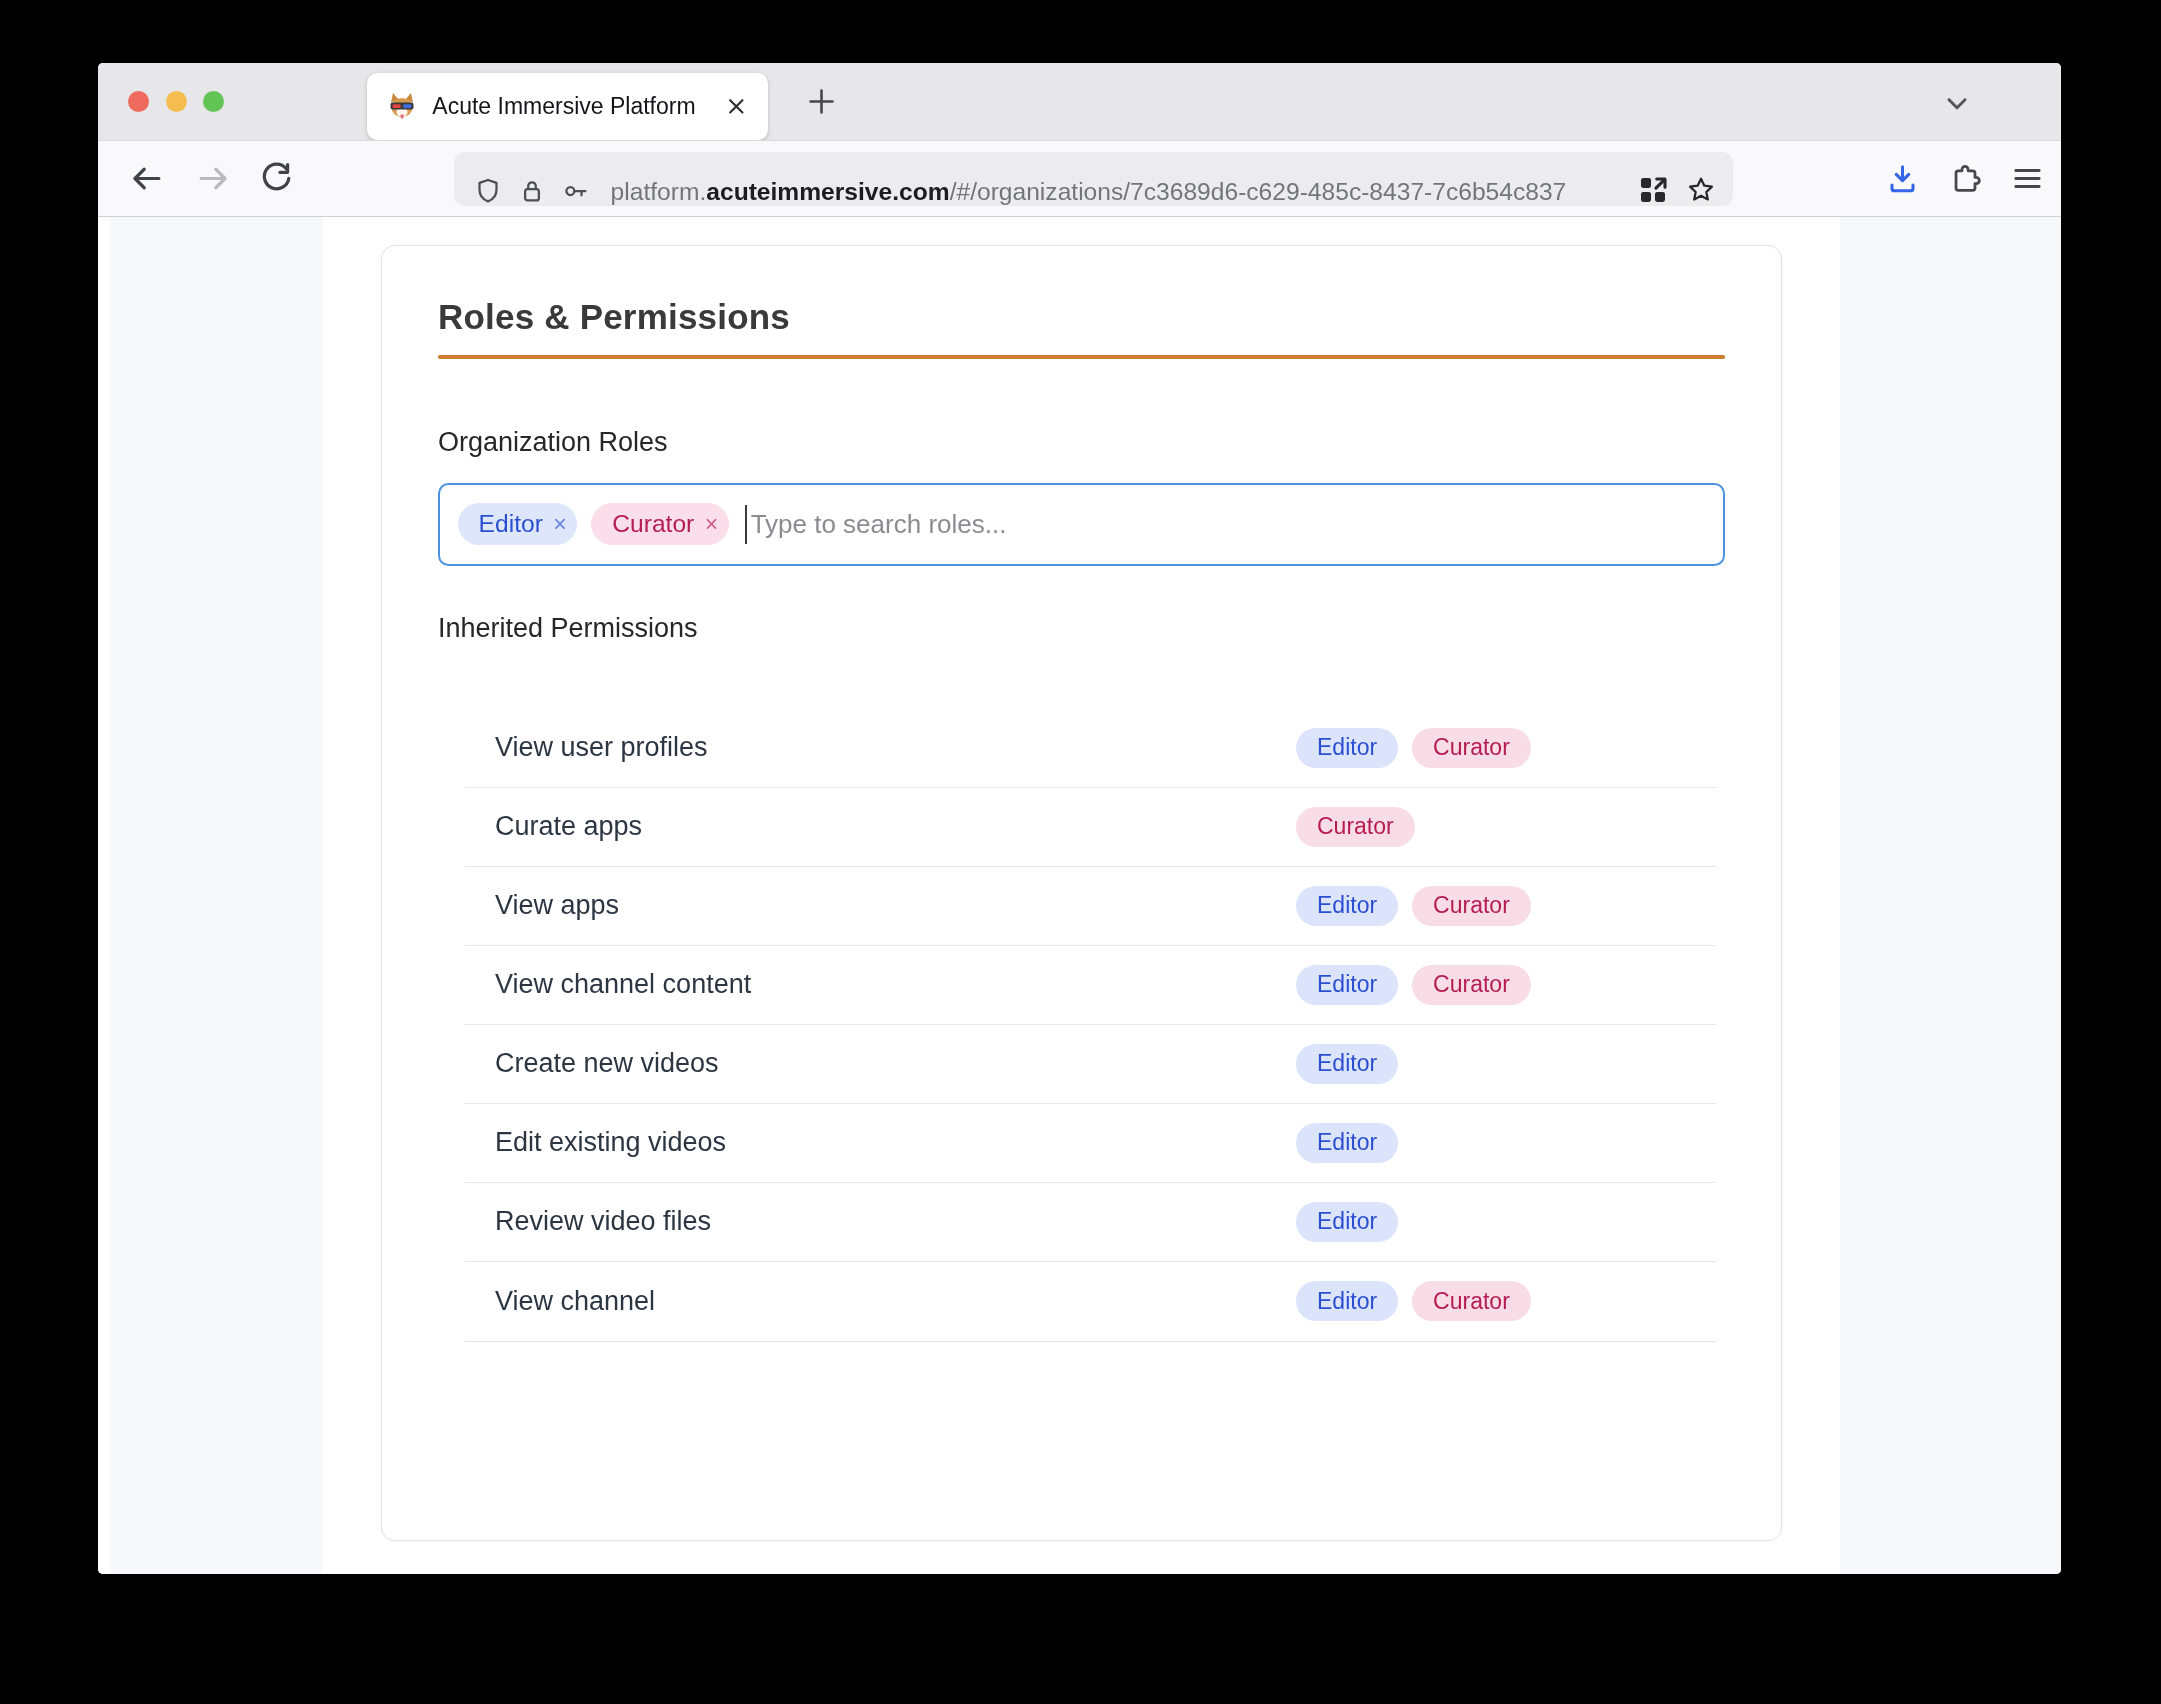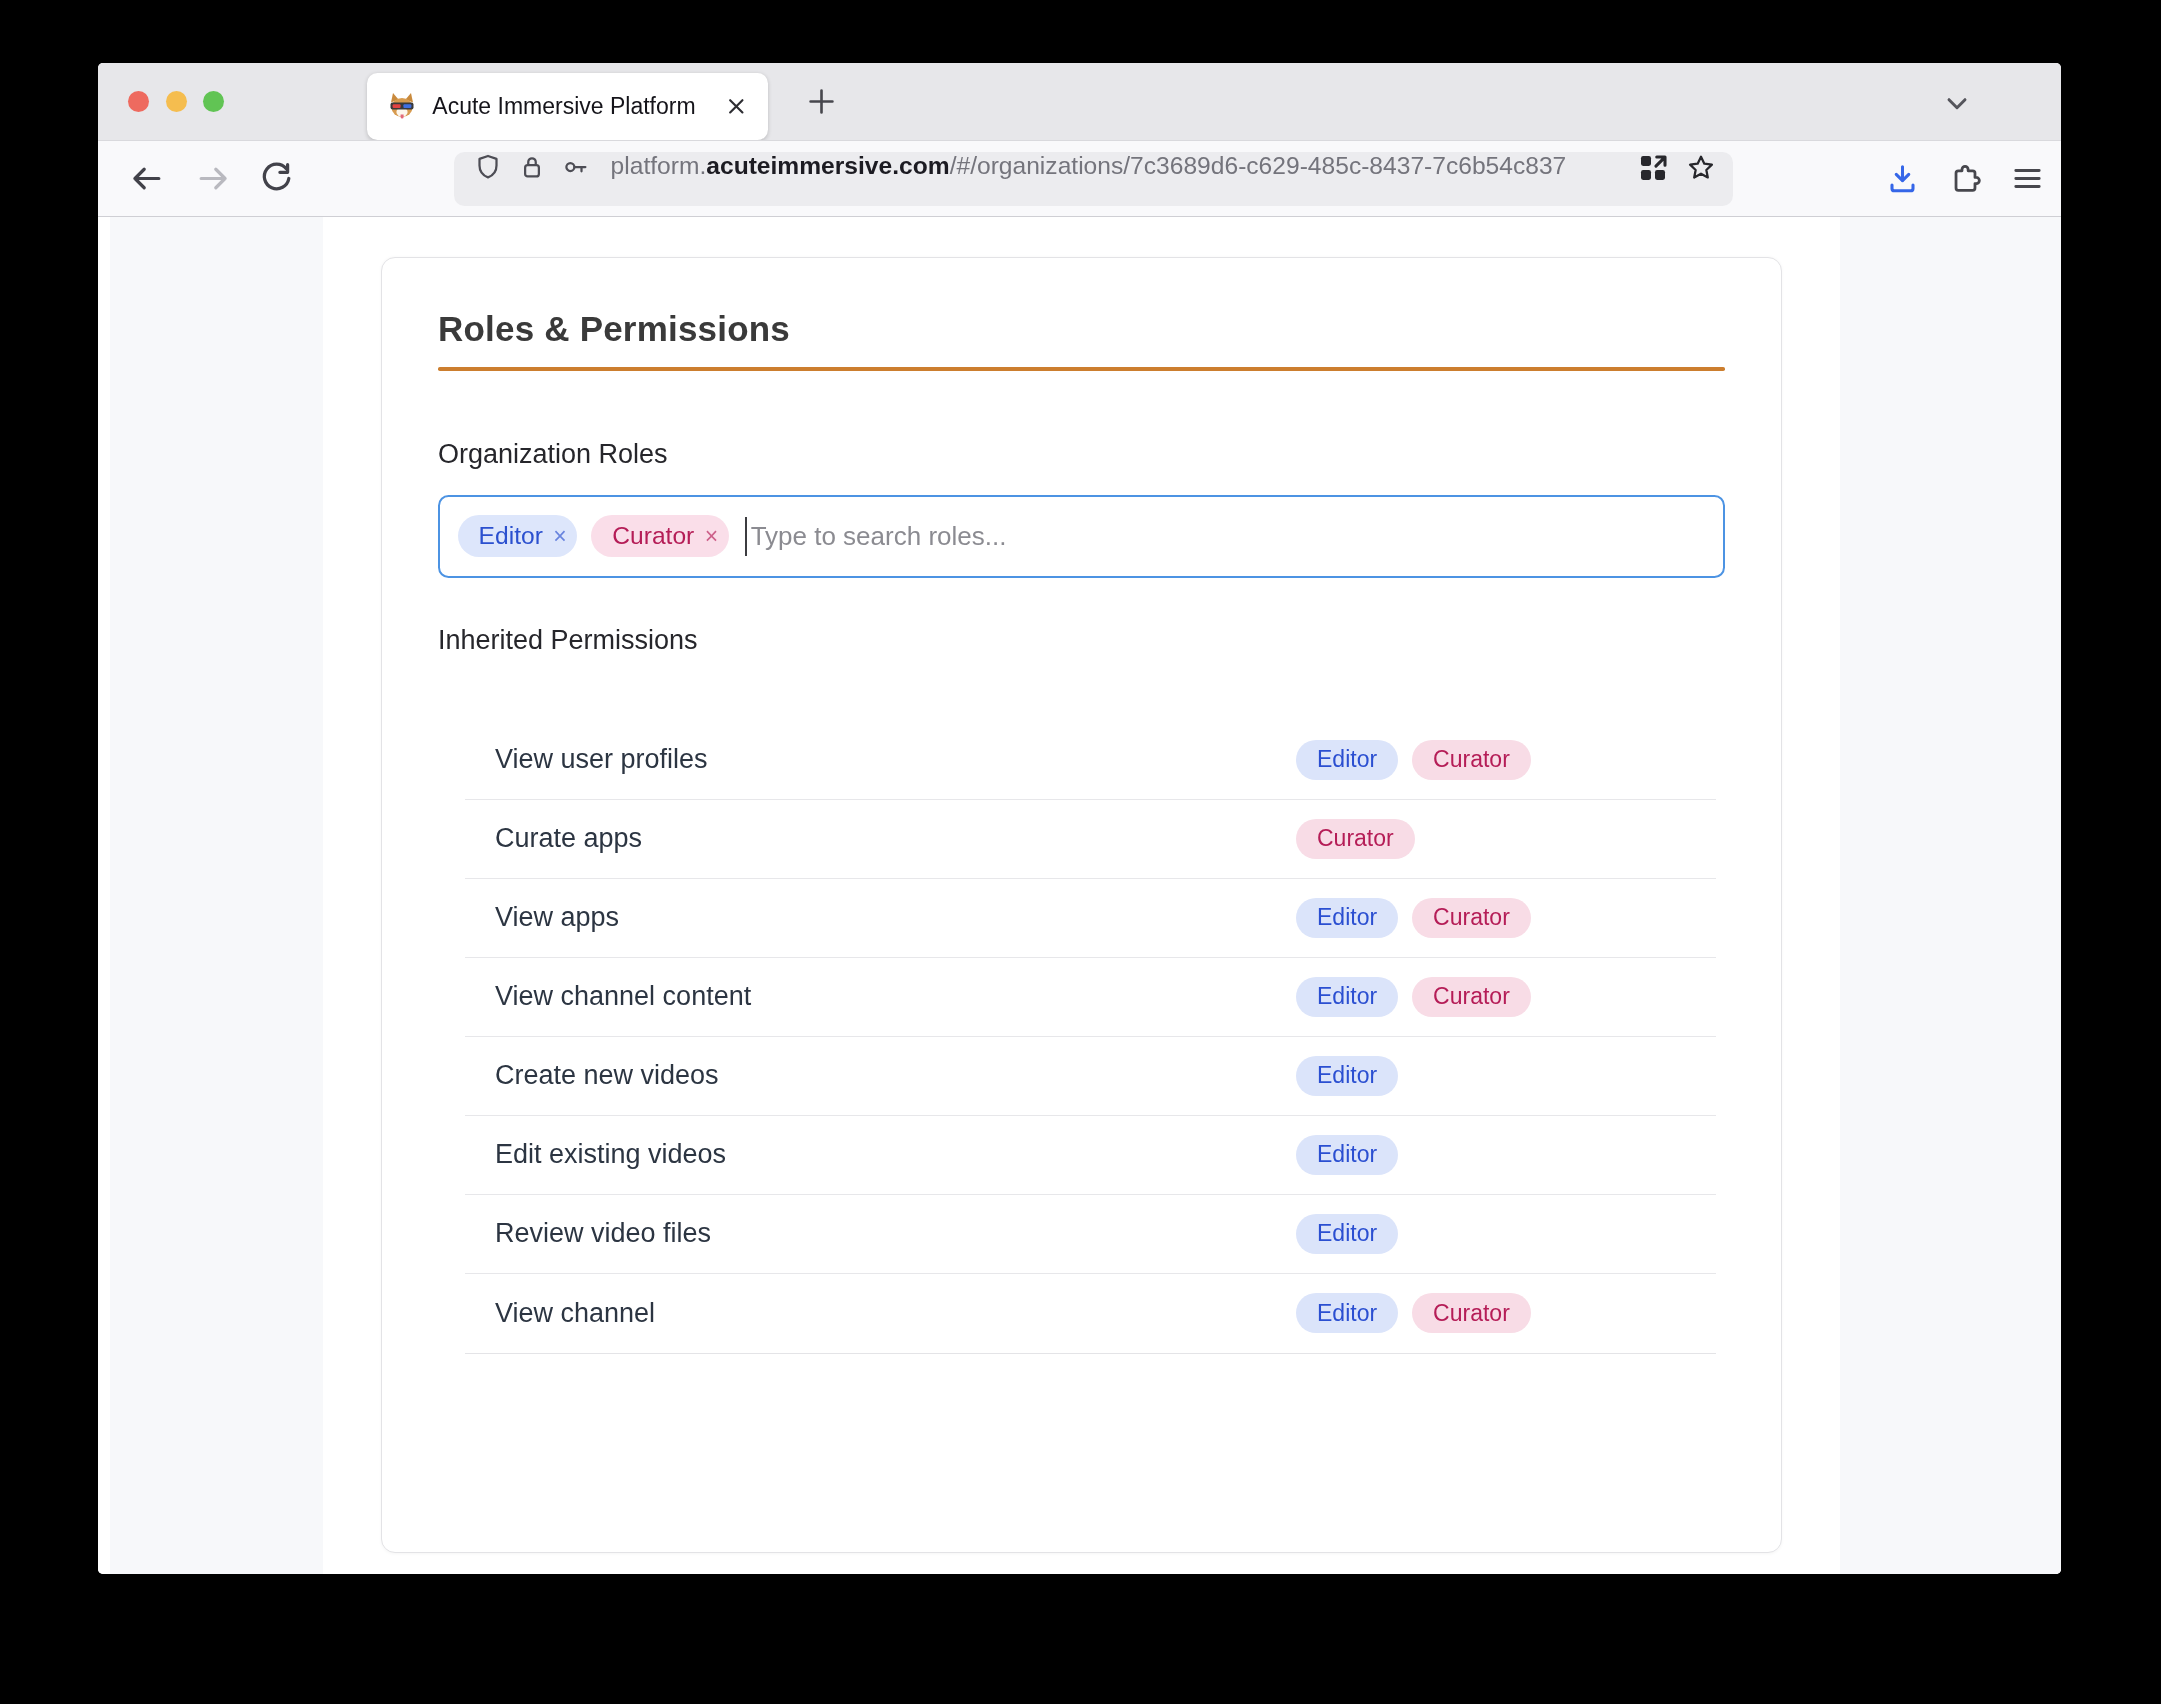--- a/index.html
+++ b/index.html
@@ -35,42 +35,42 @@
   .toolbar{
     position:relative;height:75px;background:#f9f9fb;
     border-top:0.9px solid #d9d9dd;border-bottom:0.9px solid #cfcfd4;box-sizing:content-box;
   }
   .navbtn{position:absolute;top:19.3px;width:37px;height:37px;color:#42424a;}
   .nav-back{left:30px;}
   .nav-forward{left:97px;color:#b9b9bf;}
   .nav-reload{left:160px;}
   .urlbar{
     position:absolute;left:356px;top:10.5px;width:1279px;height:54px;background:#ececef;
-    border-radius:10.5px;display:flex;align-items:flex-start;padding:0 16px 0 19.3px;box-sizing:border-box;
+    border-radius:10.5px;display:flex;align-items:flex-end;padding:0 16px 0 19.3px;box-sizing:border-box;
   }
   .ubicon{width:30px;height:30px;color:#4d4d55;flex:0 0 auto;margin-right:14px;}
   .url-text{
     flex:1;font-size:24.6px;white-space:nowrap;overflow:hidden;margin-left:5.3px;
     -webkit-mask-image:linear-gradient(90deg,#000 calc(100% - 61px),transparent);
     mask-image:linear-gradient(90deg,#000 calc(100% - 61px),transparent);
   }
   .u-gray{color:#74747c;}
   .u-dark{color:#1c1b22;font-weight:700;}
   .ubicon-r{width:32px;height:32px;color:#27272c;flex:0 0 auto;margin-left:16px;}
   .toolbtn{position:absolute;top:20px;width:35px;height:35px;color:#47474d;}
   .btn-download{left:1787px;color:#3566e8;}
   .btn-puzzle{left:1850px;}
   .btn-menu{left:1912px;}
   
   .content{position:relative;height:1358px;background:#fff;}
   .gutter{position:absolute;top:0;bottom:0;background:#f7f8fa;}
   .gutter-left{left:12.3px;width:213px;}
   .gutter-right{right:0;width:221px;}
   .card{
-    position:absolute;left:283px;top:40px;width:1401px;height:1296px;background:#fff;
+    position:absolute;left:283px;top:28px;width:1401px;height:1296px;background:#fff;
     border:1.8px solid #e3e3e6;border-radius:14px;box-sizing:border-box;
     padding:0 56px;box-shadow:0 0.9px 3.5px rgba(0,0,0,.04);
   }
   .page-title{margin:51px 0 0;font-size:35px;font-weight:700;color:#3a3a3a;letter-spacing:0.2px;}
   .orange-rule{margin-top:17.6px;height:4.4px;background:#cc7e2e;border-radius:1.8px;}
   .section-label{font-size:27px;color:#26262b;}
   .label-org{margin-top:68px;}
   .label-inh{margin-top:47px;}
   .roles-input{
     margin-top:24.6px;height:83px;border:2.6px solid #4c93e3;border-radius:10.5px;

